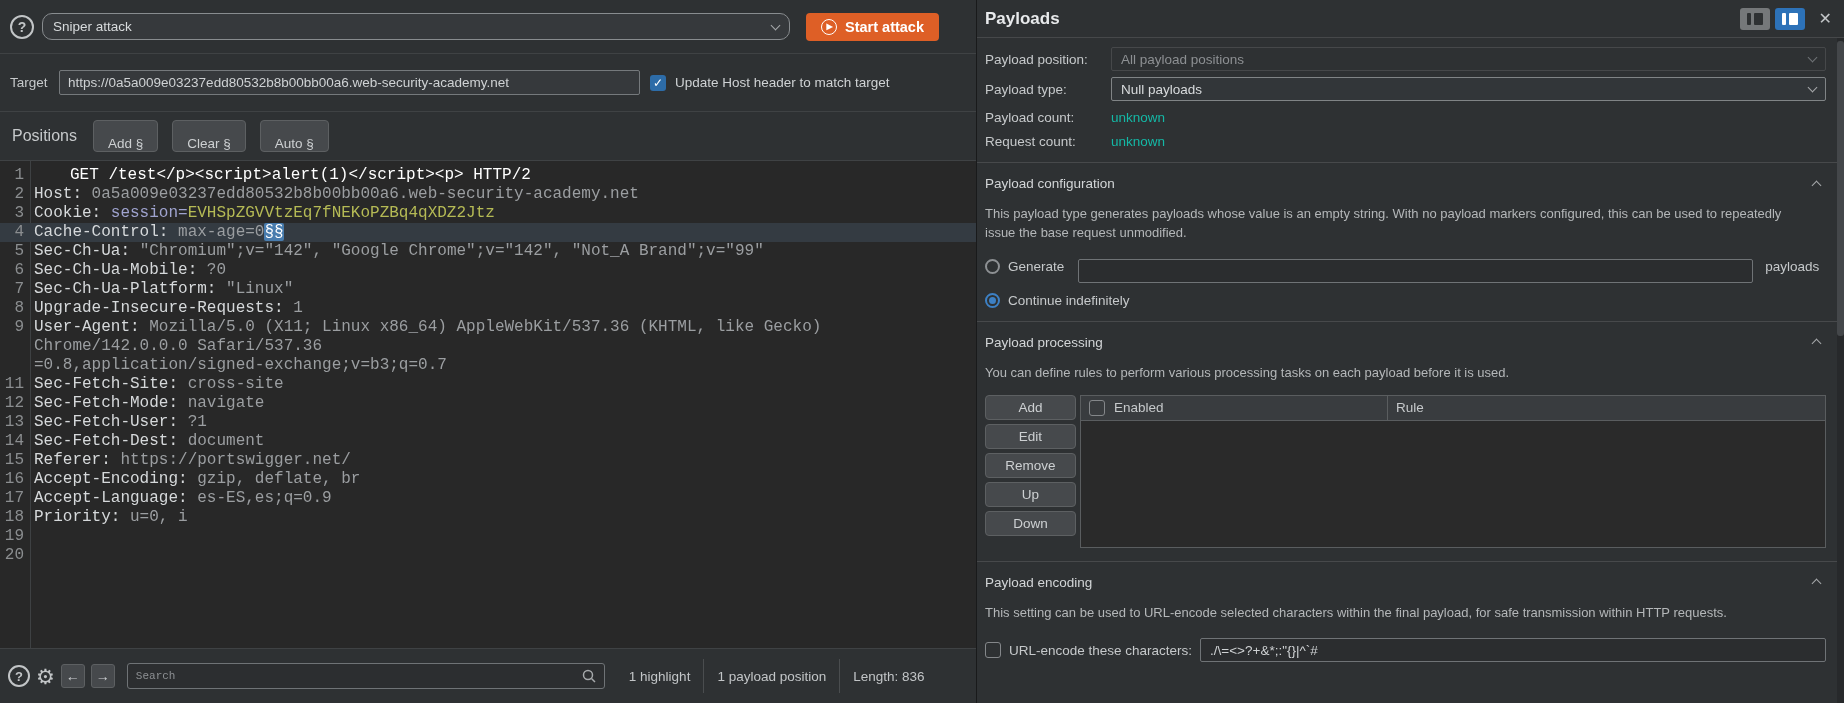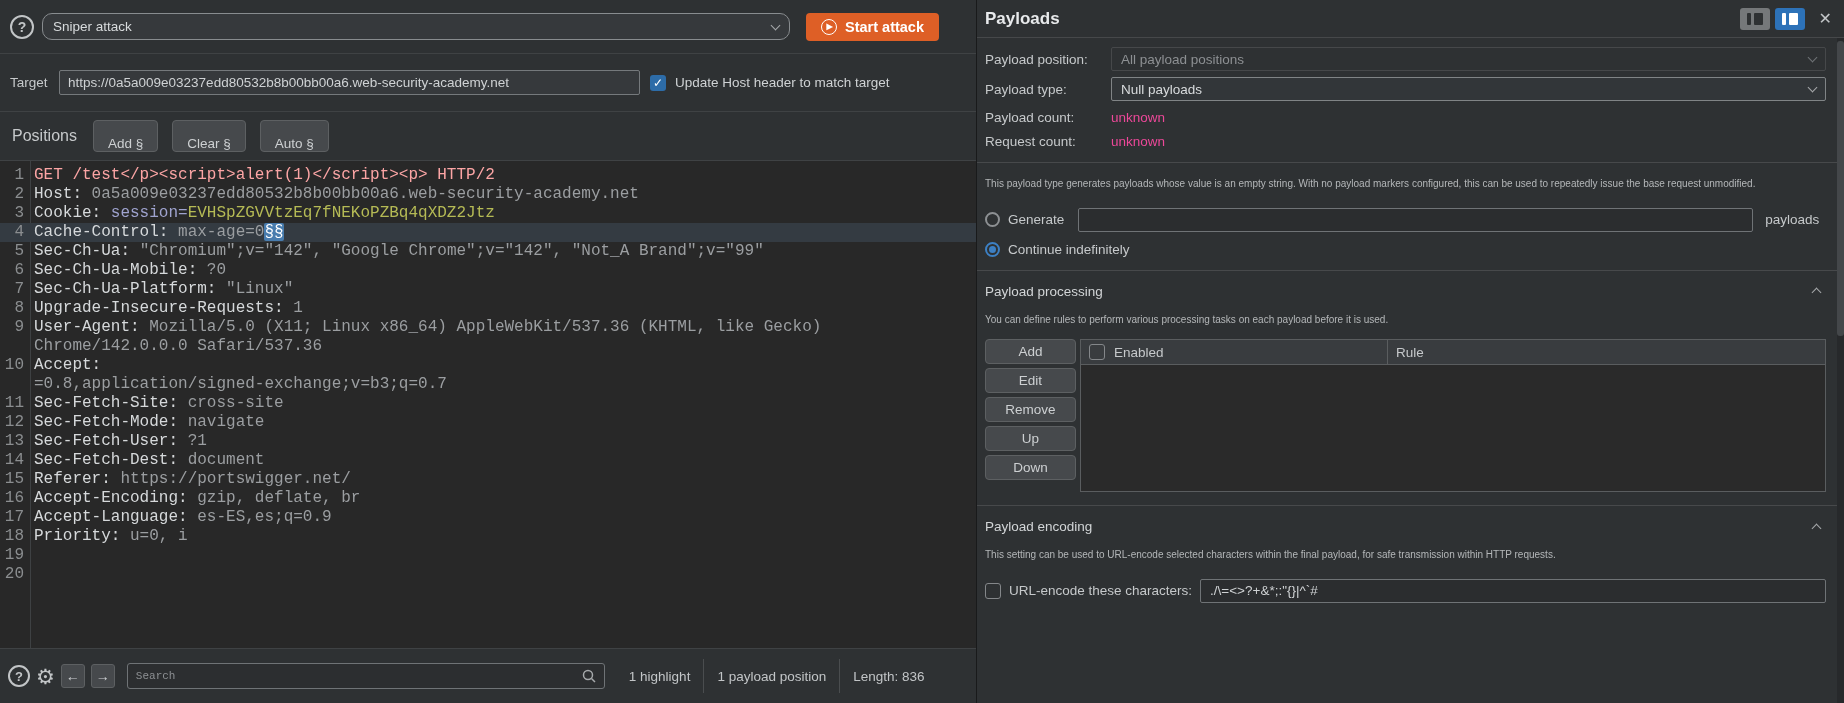--- a/index.html
+++ b/index.html
@@ -43,21 +43,21 @@
 
   
   .editor { flex:1; position:relative; background:#282828; overflow:hidden; padding-top:5px; }
   .gutter-sep { position:absolute; left:30px; top:0; bottom:0; width:1px; background:#3e4143; }
   .ed-row { position:relative; display:flex; height:19px; line-height:19px;
     font-family:"Liberation Mono","DejaVu Sans Mono",monospace; font-size:16px; white-space:pre; }
   .ed-row.hl { background:#343b42; }
   .ed-num { width:24px; flex:none; text-align:right; color:#8b8e90; }
   .ed-code { padding-left:10px; }
   .seg-nm { color:#d6d9db; } .seg-vl { color:#9b9ea1; } .seg-pn { color:#9fa3cf; }
-  .seg-pv { color:#b5ba55; } .seg-df { color:#fca5a5; }
+  .seg-pv { color:#b5ba55; } .seg-df { color:#ffffff;margin-left:36px; }
   .seg-mk { background:#487cae; color:#ffffff; border-radius:2px; }
 
   
   .statusbar { height:55px; flex:none; border-top:1px solid #3f4244; background:#2e3133; display:flex;
     align-items:center; padding:0 6px; }
   .sb-help { width:22px; height:22px; margin-left:2px; font-size:13px; }
   .gear { font-size:21px; color:#c2c5c7; margin-left:6px; line-height:1; }
   .icon-btn { width:24px; height:24px; margin-left:6px; background:#46494c; border:1px solid #5d6062;
     border-radius:3px; color:#cdd0d2; display:flex; align-items:center; justify-content:center; font-size:14px; cursor:pointer; }
   .search-box { width:478px; height:26px; margin-left:12px; background:#2c2e30; border:1px solid #6f7376;
@@ -85,26 +85,26 @@
 
   .panel-body { flex:1; padding:9px 18px 0 8px; overflow:hidden; }
   .field-row { display:flex; align-items:center; margin-bottom:6px; }
   .f-label { width:126px; flex:none; font-size:13.5px; color:#c6c9cb; }
   .f-dropdown { flex:1; height:24px; border-radius:2px; display:flex; align-items:center;
     justify-content:space-between; padding:0 9px; font-size:13.5px; }
   .f-dropdown.disabled { border:1px solid #46484a; background:#2e3133; color:#8d9093; }
   .f-dropdown.disabled .chev { border-color:#6f7376; }
   .f-dropdown.enabled { border:1px solid #808486; background:#323639; color:#d8dbdd; }
   .info-row { display:flex; margin-top:9px; font-size:13.5px; }
-  .info-val { color:#ec4899; }
+  .info-val { color:#14b8a6; }
   .sep { border:none; border-top:1px solid #47494b; margin:13px -18px 0 -8px; }
   .section-head { display:flex; align-items:center; margin-top:13px; font-size:13.5px; color:#d2d5d7; }
   .section-head .chev { margin-left:auto; margin-right:6px; }
-  .desc { font-size:10px; color:#b4b7b9; line-height:1.45; margin-top:14px; max-width:822px; }
-  .radio-row { display:flex; align-items:center; font-size:13.5px; color:#c6c9cb; }
+  .desc { font-size:13px; color:#b4b7b9; line-height:1.45; margin-top:14px; max-width:822px; }
+  .radio-row { display:flex; align-items:flex-start; font-size:13.5px; color:#c6c9cb; }
   .radio-gen { margin-top:16px; }
   .radio-cont { margin-top:10px; }
   .radio { width:15px; height:15px; flex:none; border:2px solid #8d9093; border-radius:50%; position:relative; }
   .radio.selected { border-color:#3d80c4; }
   .radio.selected::after { content:""; position:absolute; left:2px; top:2px; width:7px; height:7px;
     border-radius:50%; background:#3d80c4; }
   .radio-row > .r-lbl { margin-left:8px; }
   .gen-input { width:675px; height:24px; margin-left:14px; background:#2b2d2f; border:1px solid #6f7376;
     border-radius:2px; color:#cfd2d4; font-size:13.5px; padding:0 8px; font-family:inherit; }
   .suffix { margin-left:12px; }
@@ -166,21 +166,20 @@
           <div class="ed-row"><span class="ed-num">1</span><span class="ed-code"><span class="seg-df">GET /test&lt;/p&gt;&lt;script&gt;alert(1)&lt;/script&gt;&lt;p&gt; HTTP/2</span></span></div>
           <div class="ed-row"><span class="ed-num">2</span><span class="ed-code"><span class="seg-nm">Host: </span><span class="seg-vl">0a5a009e03237edd80532b8b00bb00a6.web-security-academy.net</span></span></div>
           <div class="ed-row"><span class="ed-num">3</span><span class="ed-code"><span class="seg-nm">Cookie: </span><span class="seg-pn">session=</span><span class="seg-pv">EVHSpZGVVtzEq7fNEKoPZBq4qXDZ2Jtz</span></span></div>
           <div class="ed-row hl"><span class="ed-num">4</span><span class="ed-code"><span class="seg-nm">Cache-Control: </span><span class="seg-vl">max-age=0</span><span class="seg-mk">§§</span></span></div>
           <div class="ed-row"><span class="ed-num">5</span><span class="ed-code"><span class="seg-nm">Sec-Ch-Ua: </span><span class="seg-vl">"Chromium";v="142", "Google Chrome";v="142", "Not_A Brand";v="99"</span></span></div>
           <div class="ed-row"><span class="ed-num">6</span><span class="ed-code"><span class="seg-nm">Sec-Ch-Ua-Mobile: </span><span class="seg-vl">?0</span></span></div>
           <div class="ed-row"><span class="ed-num">7</span><span class="ed-code"><span class="seg-nm">Sec-Ch-Ua-Platform: </span><span class="seg-vl">"Linux"</span></span></div>
           <div class="ed-row"><span class="ed-num">8</span><span class="ed-code"><span class="seg-nm">Upgrade-Insecure-Requests: </span><span class="seg-vl">1</span></span></div>
           <div class="ed-row"><span class="ed-num">9</span><span class="ed-code"><span class="seg-nm">User-Agent: </span><span class="seg-vl">Mozilla/5.0 (X11; Linux x86_64) AppleWebKit/537.36 (KHTML, like Gecko)</span></span></div>
           <div class="ed-row"><span class="ed-num"></span><span class="ed-code"><span class="seg-vl">Chrome/142.0.0.0 Safari/537.36</span></span></div>
-          <div class="ed-row"><span class="ed-num">10</span><span class="ed-code"><span class="seg-nm">Accept:</span></span></div>
           <div class="ed-row"><span class="ed-num"></span><span class="ed-code"><span class="seg-vl">=0.8,application/signed-exchange;v=b3;q=0.7</span></span></div>
           <div class="ed-row"><span class="ed-num">11</span><span class="ed-code"><span class="seg-nm">Sec-Fetch-Site: </span><span class="seg-vl">cross-site</span></span></div>
           <div class="ed-row"><span class="ed-num">12</span><span class="ed-code"><span class="seg-nm">Sec-Fetch-Mode: </span><span class="seg-vl">navigate</span></span></div>
           <div class="ed-row"><span class="ed-num">13</span><span class="ed-code"><span class="seg-nm">Sec-Fetch-User: </span><span class="seg-vl">?1</span></span></div>
           <div class="ed-row"><span class="ed-num">14</span><span class="ed-code"><span class="seg-nm">Sec-Fetch-Dest: </span><span class="seg-vl">document</span></span></div>
           <div class="ed-row"><span class="ed-num">15</span><span class="ed-code"><span class="seg-nm">Referer: </span><span class="seg-vl">https://portswigger.net/</span></span></div>
           <div class="ed-row"><span class="ed-num">16</span><span class="ed-code"><span class="seg-nm">Accept-Encoding: </span><span class="seg-vl">gzip, deflate, br</span></span></div>
           <div class="ed-row"><span class="ed-num">17</span><span class="ed-code"><span class="seg-nm">Accept-Language: </span><span class="seg-vl">es-ES,es;q=0.9</span></span></div>
           <div class="ed-row"><span class="ed-num">18</span><span class="ed-code"><span class="seg-nm">Priority: </span><span class="seg-vl">u=0, i</span></span></div>
           <div class="ed-row"><span class="ed-num">19</span><span class="ed-code"></span></div>
@@ -245,20 +244,24 @@
         <span class="f-label">Payload count:</span>
         <span class="info-val">unknown</span>
       </div>
       <div class="info-row">
         <span class="f-label">Request count:</span>
         <span class="info-val">unknown</span>
       </div>
 
       <hr class="sep">
 
+      <div class="section-head">
+        <span>Payload configuration</span>
+        <span class="chev up"></span>
+      </div>
       <p class="desc">This payload type generates payloads whose value is an empty string. With no payload markers configured, this can be used to repeatedly issue the base request unmodified.</p>
       <div class="radio-row radio-gen">
         <span class="radio"></span>
         <span class="r-lbl">Generate</span>
         <input class="gen-input" style="">
         <span class="suffix">payloads</span>
       </div>
       <div class="radio-row radio-cont">
         <span class="radio selected"></span>
         <span class="r-lbl">Continue indefinitely</span>

